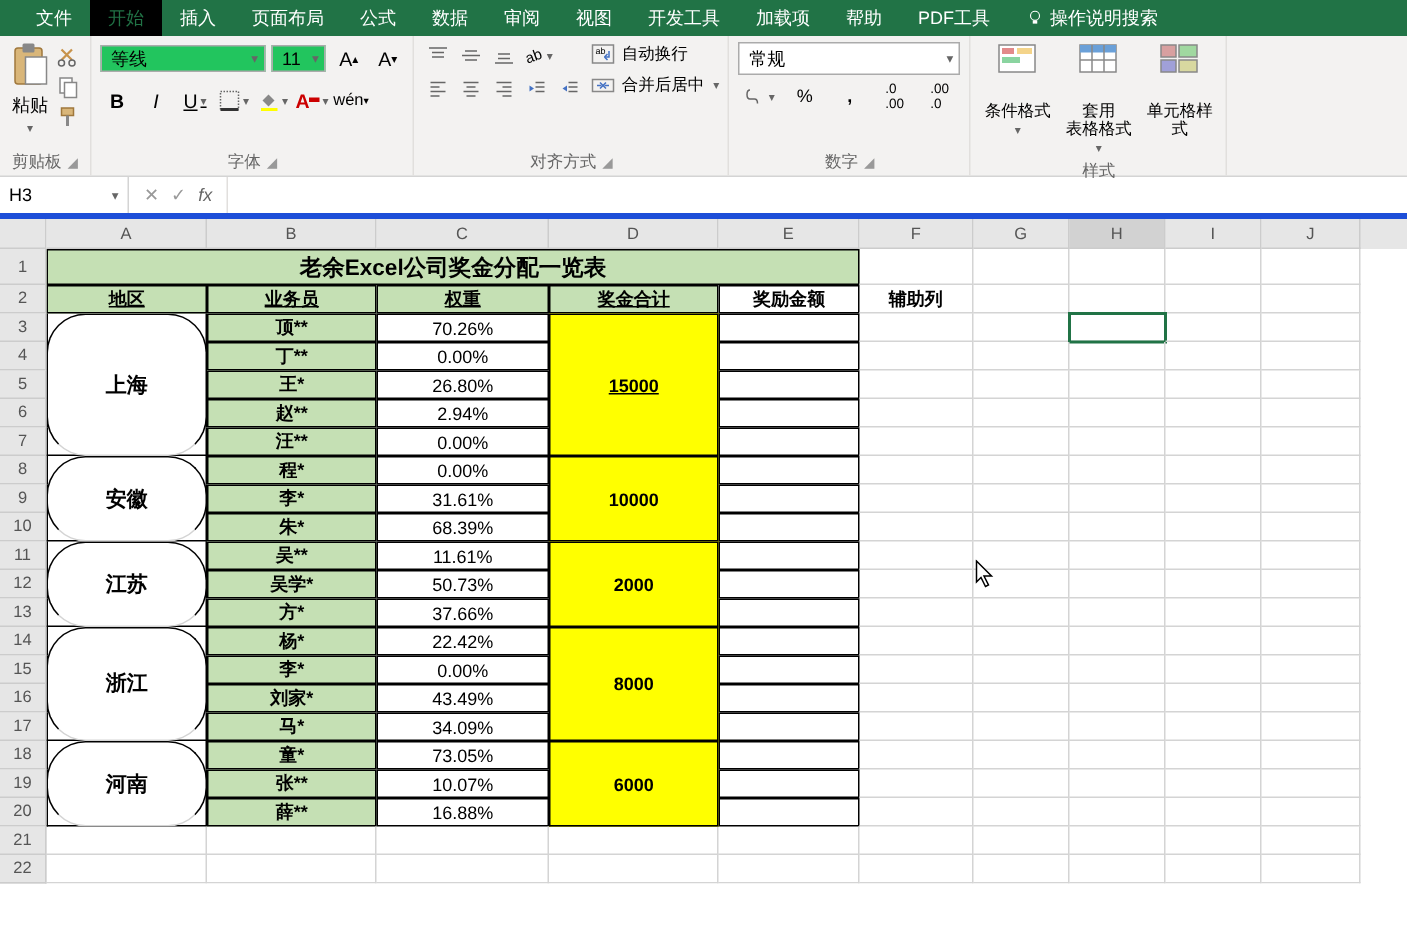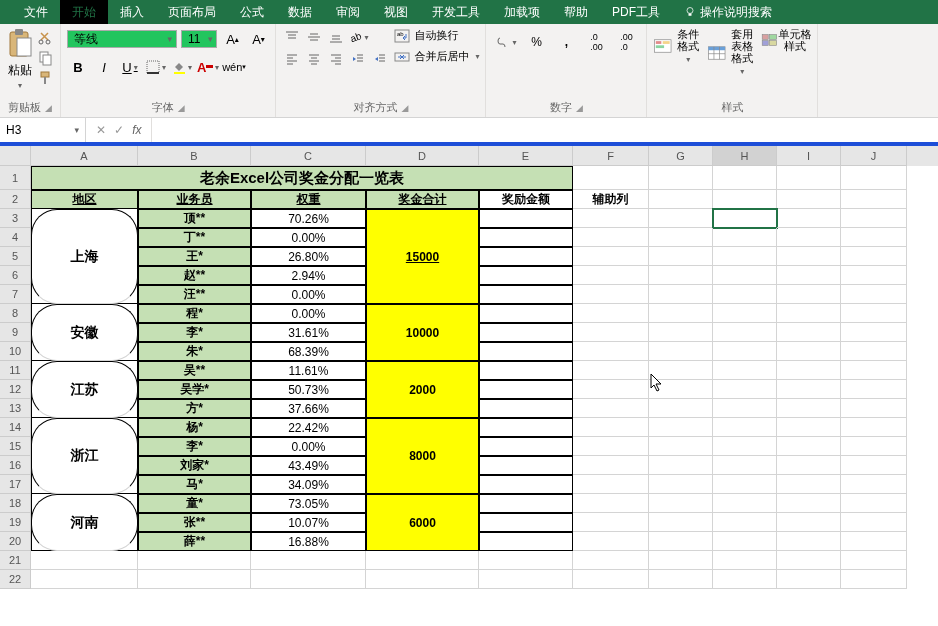--- a/index.html
+++ b/index.html
@@ -37,21 +37,21 @@
 .align-btn { width: 20px; height: 18px; display: flex; align-items: center; justify-content: center; }
 
 .wrap-col { display: flex; flex-direction: column; gap: 6px; font-size: 11px; }
 .wrap-item { display: flex; align-items: center; gap: 4px; }
 
 .num-combo { border: 1px solid #ababab; background: #fff; height: 22px; padding: 0 16px 0 6px; position: relative; min-width: 110px; display: flex; align-items: center; }
 .num-combo::after { content: "▾"; position: absolute; right: 4px; font-size: 9px; color: #666; }
 .num-row { display: flex; gap: 2px; margin-top: 4px; }
 .num-btn { width: 28px; height: 20px; display: flex; align-items: center; justify-content: center; }
 
-.style-btn { display: flex; flex-direction: row; align-items: center; gap: 0; width: 50px; }
+.style-btn { display: flex; flex-direction: column; align-items: center; gap: 18px; width: 50px; }
 .style-ico { width: 28px; height: 22px; }
 .style-txt { font-size: 11px; text-align: center; line-height: 1.1; }
 
 .drop-arrow::after { content:"▾"; font-size:8px; color:#666; margin-left:2px; }
 
 
 .fx-bar { display: flex; height: 28px; border-bottom: 4px solid #1d4ed8; align-items: center; background: #fff; }
 .name-box { width: 86px; border-right: 1px solid #d4d4d4; padding: 0 6px; height: 100%; display: flex; align-items: center; justify-content: space-between; font-size: 12px; }
 .name-box::after { content: "▾"; font-size: 9px; color: #666; }
 .fx-btns { display: flex; gap: 8px; padding: 0 10px; color: #999; align-items: center; }
@@ -292,20 +292,21 @@
     </div>
     <div class="group-label">
         <span>对齐方式</span>
         <span class="launcher">◢</span>
       </div>
   </div>
 
   <div class="group">
     <div class="group-body">
       <div>
+        <div class="num-combo">常规</div>
         <div class="num-row">
           <div class="num-btn drop-arrow">
               <svg width="14" height="14">
                 <path d="M4 3 Q2 3 2 6 Q2 9 4 9 L7 9 Q9 9 9 12" fill="none" stroke="#666"></path>
               </svg>
             </div>
           <div class="num-btn">%</div>
           <div class="num-btn" style="font-weight:bold">,</div>
           <div class="num-btn" style="font-size:9px">.0<br>.00</div>
           <div class="num-btn" style="font-size:9px">.00<br>.0</div>

